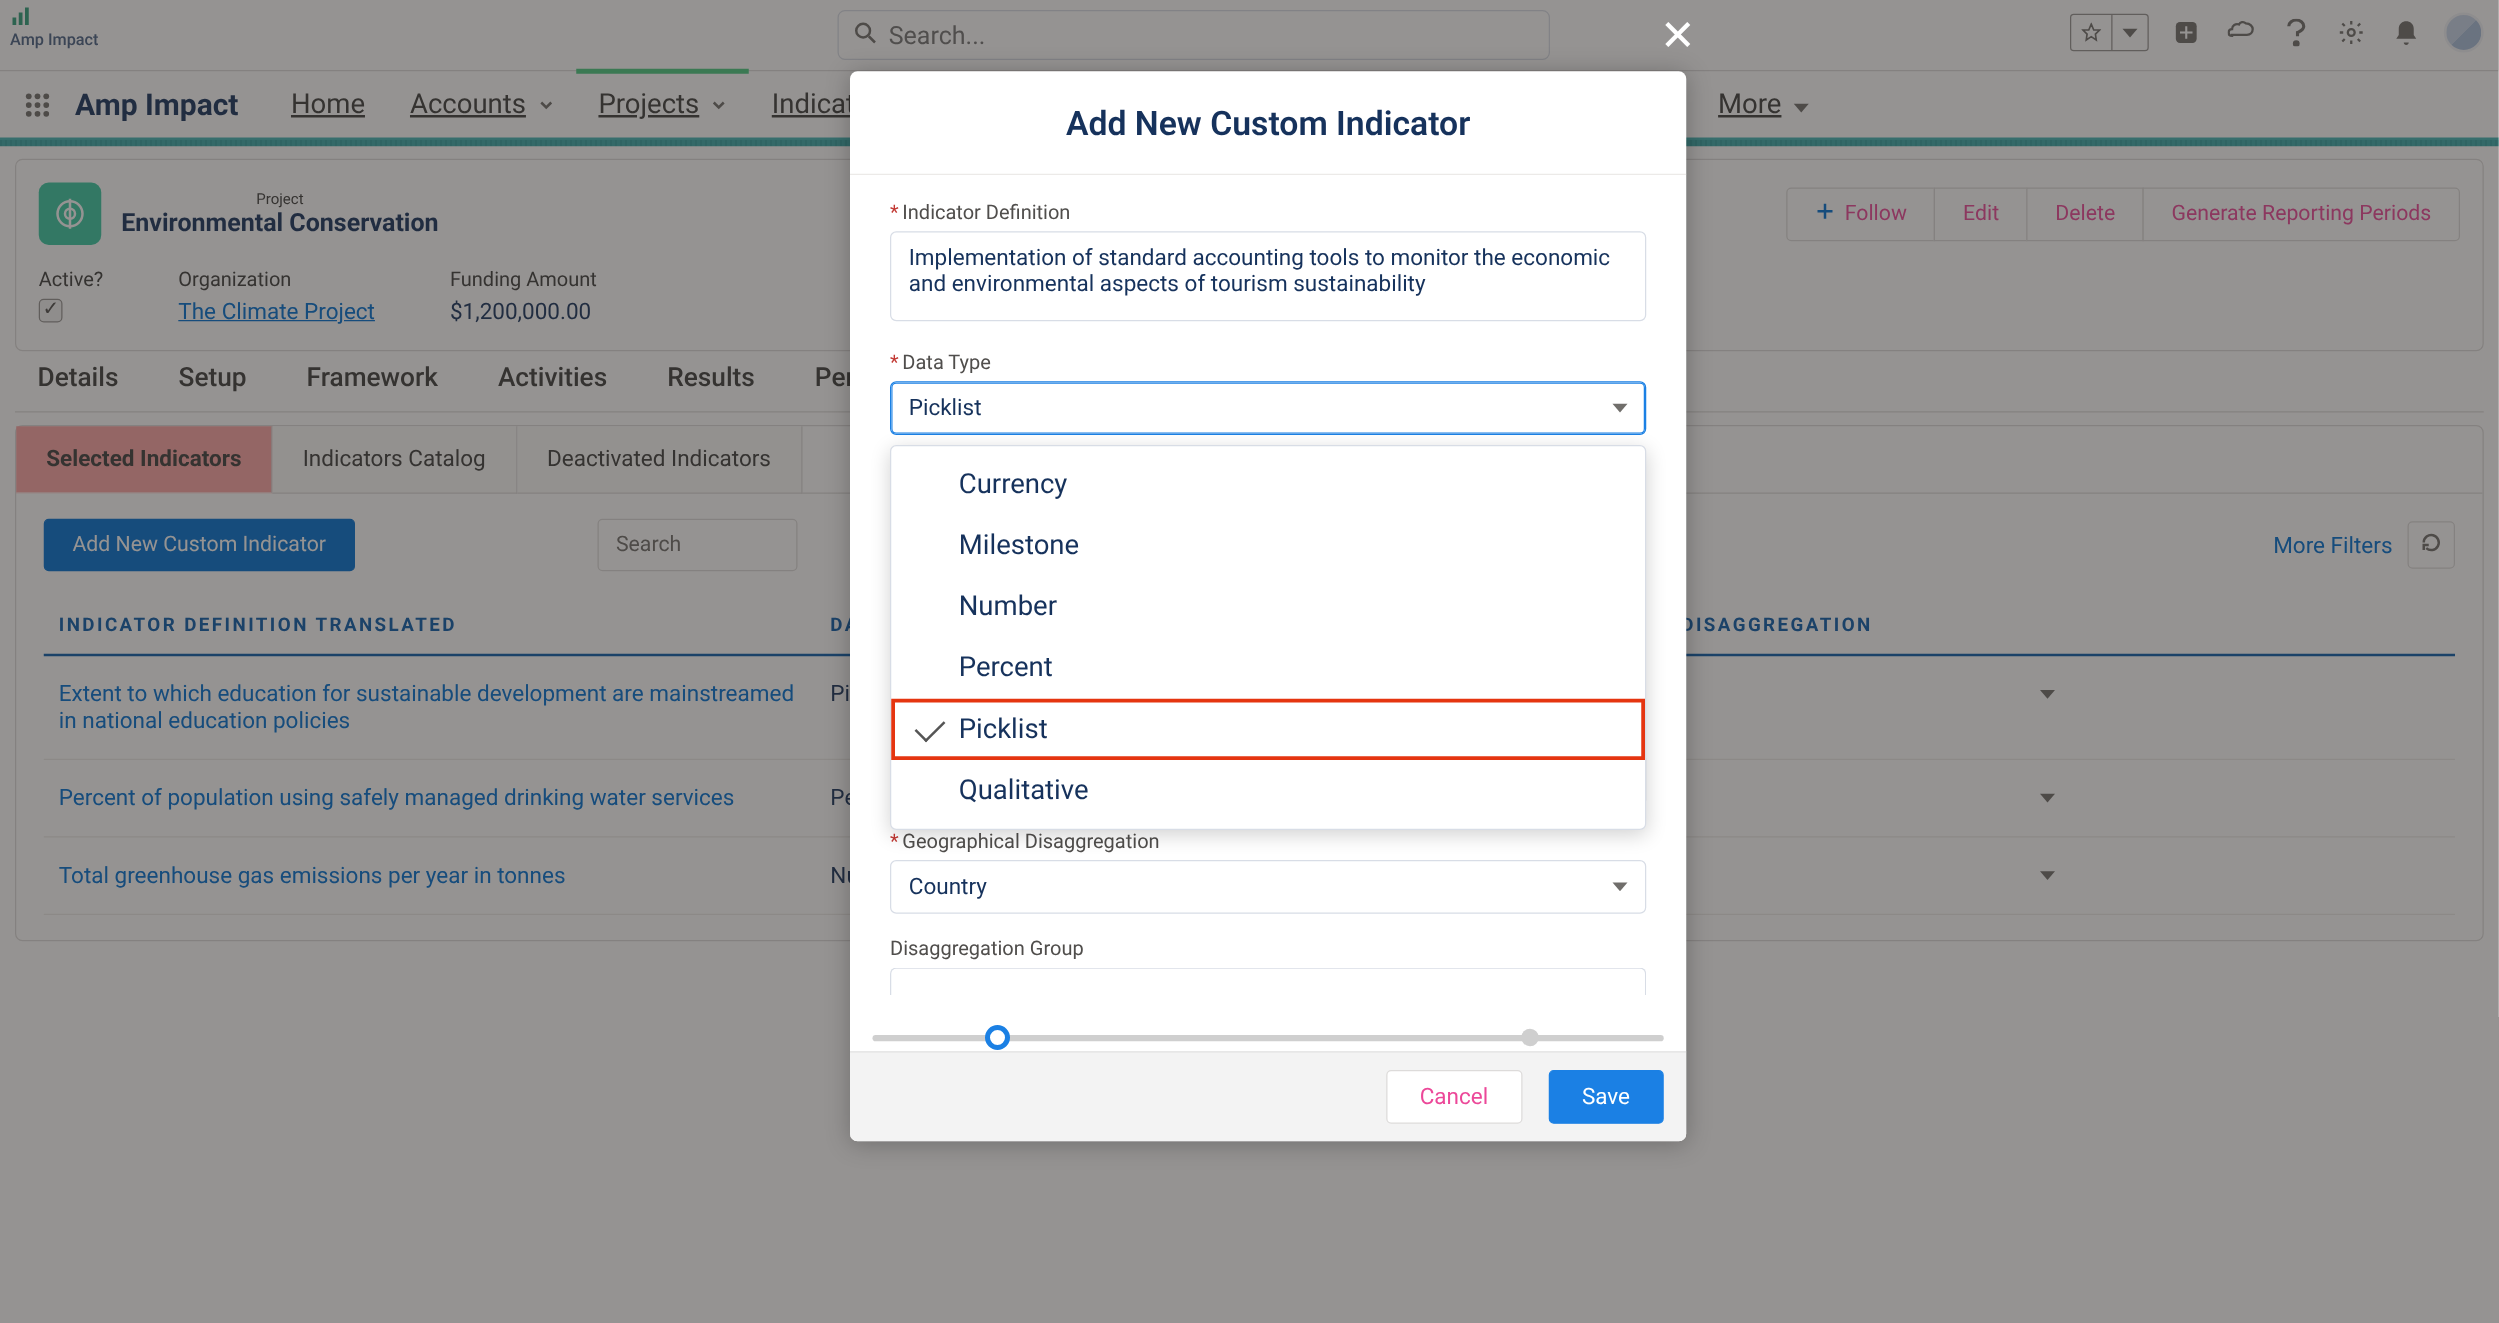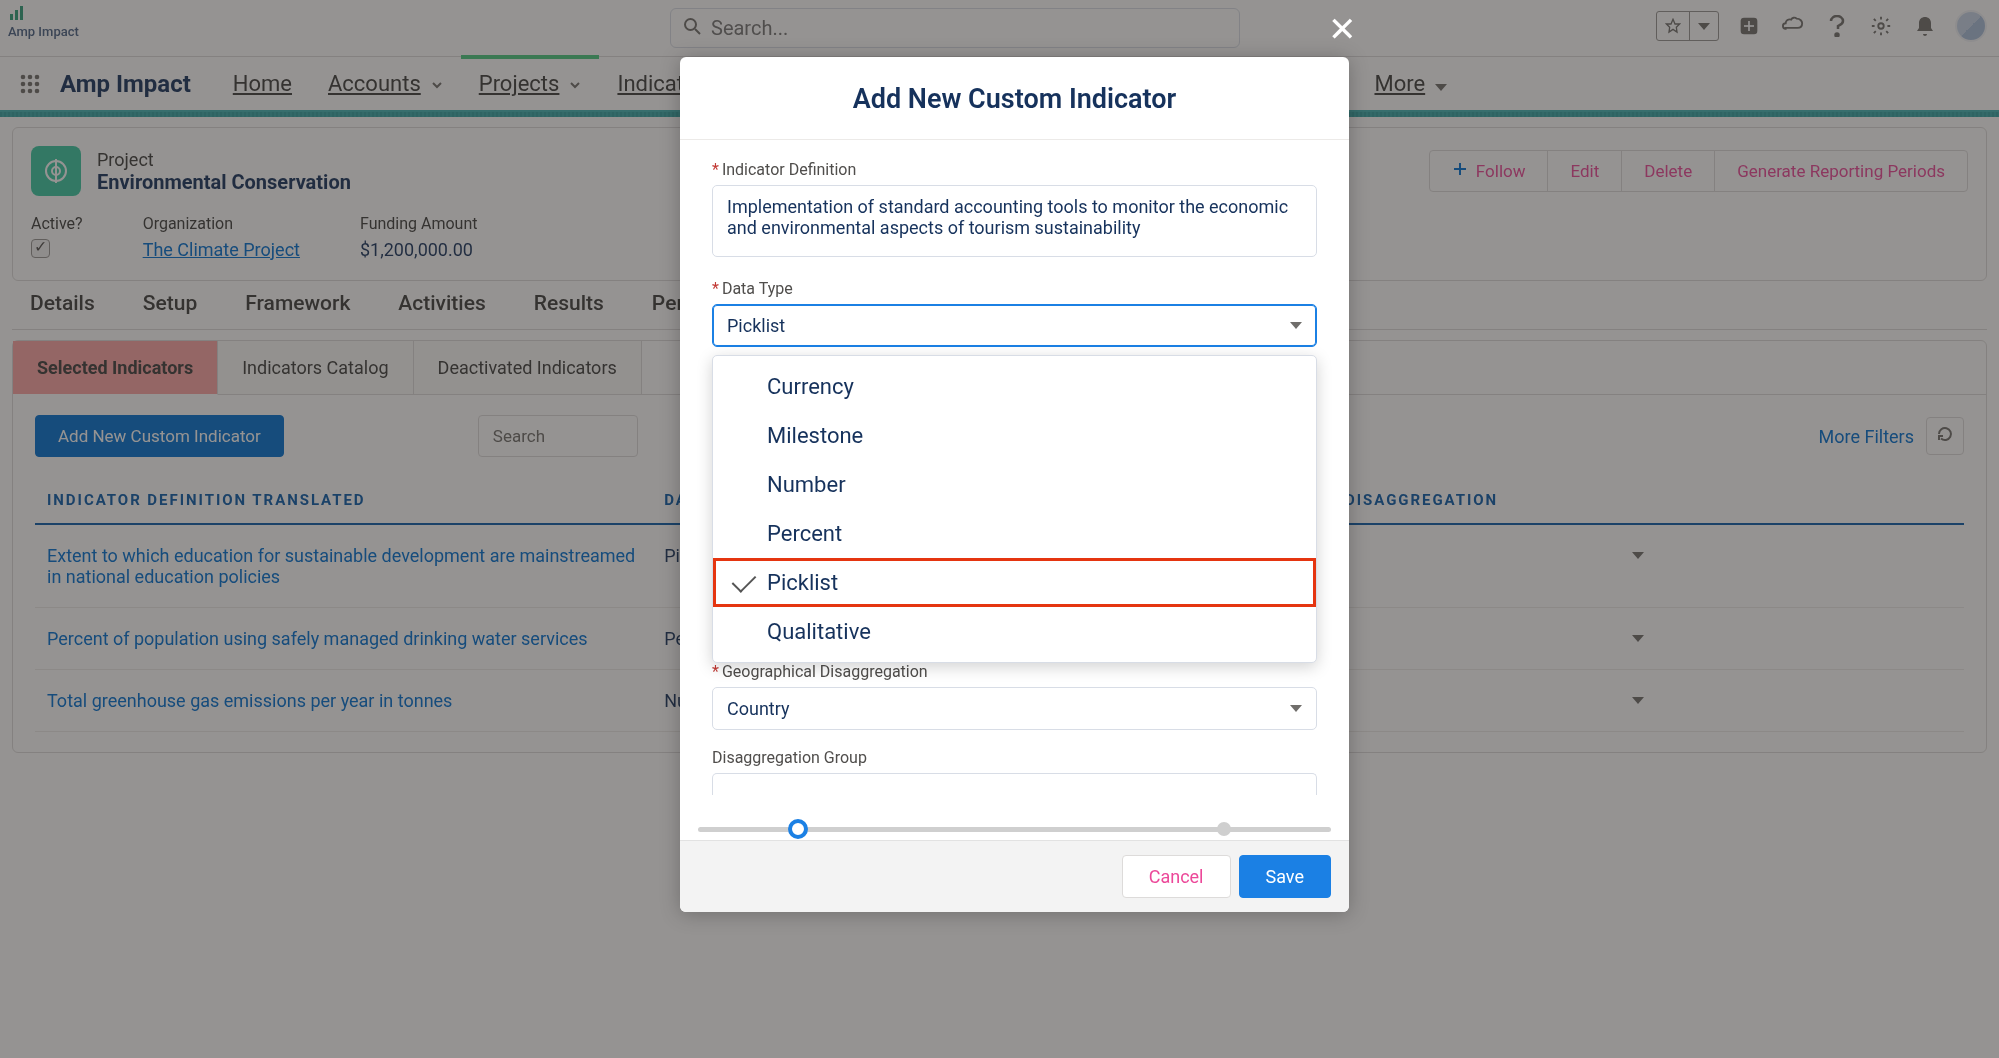--- a/index.html
+++ b/index.html
@@ -58,21 +58,21 @@
 
     
     .record-header {
       margin:10px 12px; padding:18px; background:#fff; border:1px solid #dddbda; border-radius:6px;
     }
     .record-title-row { display:flex; align-items:center; gap:16px; justify-content:space-between; }
     .record-title-left { display:flex; align-items:center; gap:16px; }
     .record-icon {
       width:50px; height:50px; border-radius:8px; background:#3bc9a3; display:flex; align-items:center; justify-content:center;
     }
-    .record-obj { font-size:18px; color:#3e3e3c; }
+    .record-obj { font-size:12px; color:#3e3e3c;text-align:center; }
     .record-name { font-size:20px; font-weight:700; }
     .btn {
       border:1px solid #dddbda; background:#fff; color:#ec4899; padding:10px 22px; border-radius:4px; font-size:17px;
       display:inline-flex; align-items:center; gap:8px;
     }
     .btn-group { display:flex; }
     .btn-group .btn { border-radius:0; margin-left:-1px; }
     .btn-group .btn:first-child { border-radius:4px 0 0 4px; margin-left:0; }
     .btn-group .btn:last-child  { border-radius:0 4px 4px 0; }
 
@@ -164,21 +164,21 @@
     .slider-wrap { padding:28px 18px 8px; display:flex; align-items:center; }
     .slider-track { flex:1; height:5px; background:#cfcfcf; border-radius:3px; position:relative;}
     .slider-dot {
       width:20px; height:20px; border:4px solid #1b80e4; background:#fff; border-radius:50%;
       position:absolute; left:90px; top:-8px;
     }
     .slider-dot2{
       width:14px; height:14px; background:#cfcfcf; border-radius:50%; position:absolute; right:100px; top:-5px;
     }
     .modal-footer{
-      background:#f3f3f3; border-top:1px solid #e2e2e2; padding:14px 18px; display:flex; justify-content:flex-end; gap:8px;
+      background:#f3f3f3; border-top:1px solid #e2e2e2; padding:14px 18px; display:flex; justify-content:flex-end; gap:21px;
     }
     .modal-footer .btn{ padding:10px 26px; font-size:18px;}
     .modal-footer .btn.save{ background:#1b80e4; border-color:#1b80e4; color:#fff;}
   </style>
 </head>
 <body>
 
 <div class="page-wrap">
 
   <div class="logo-row">

